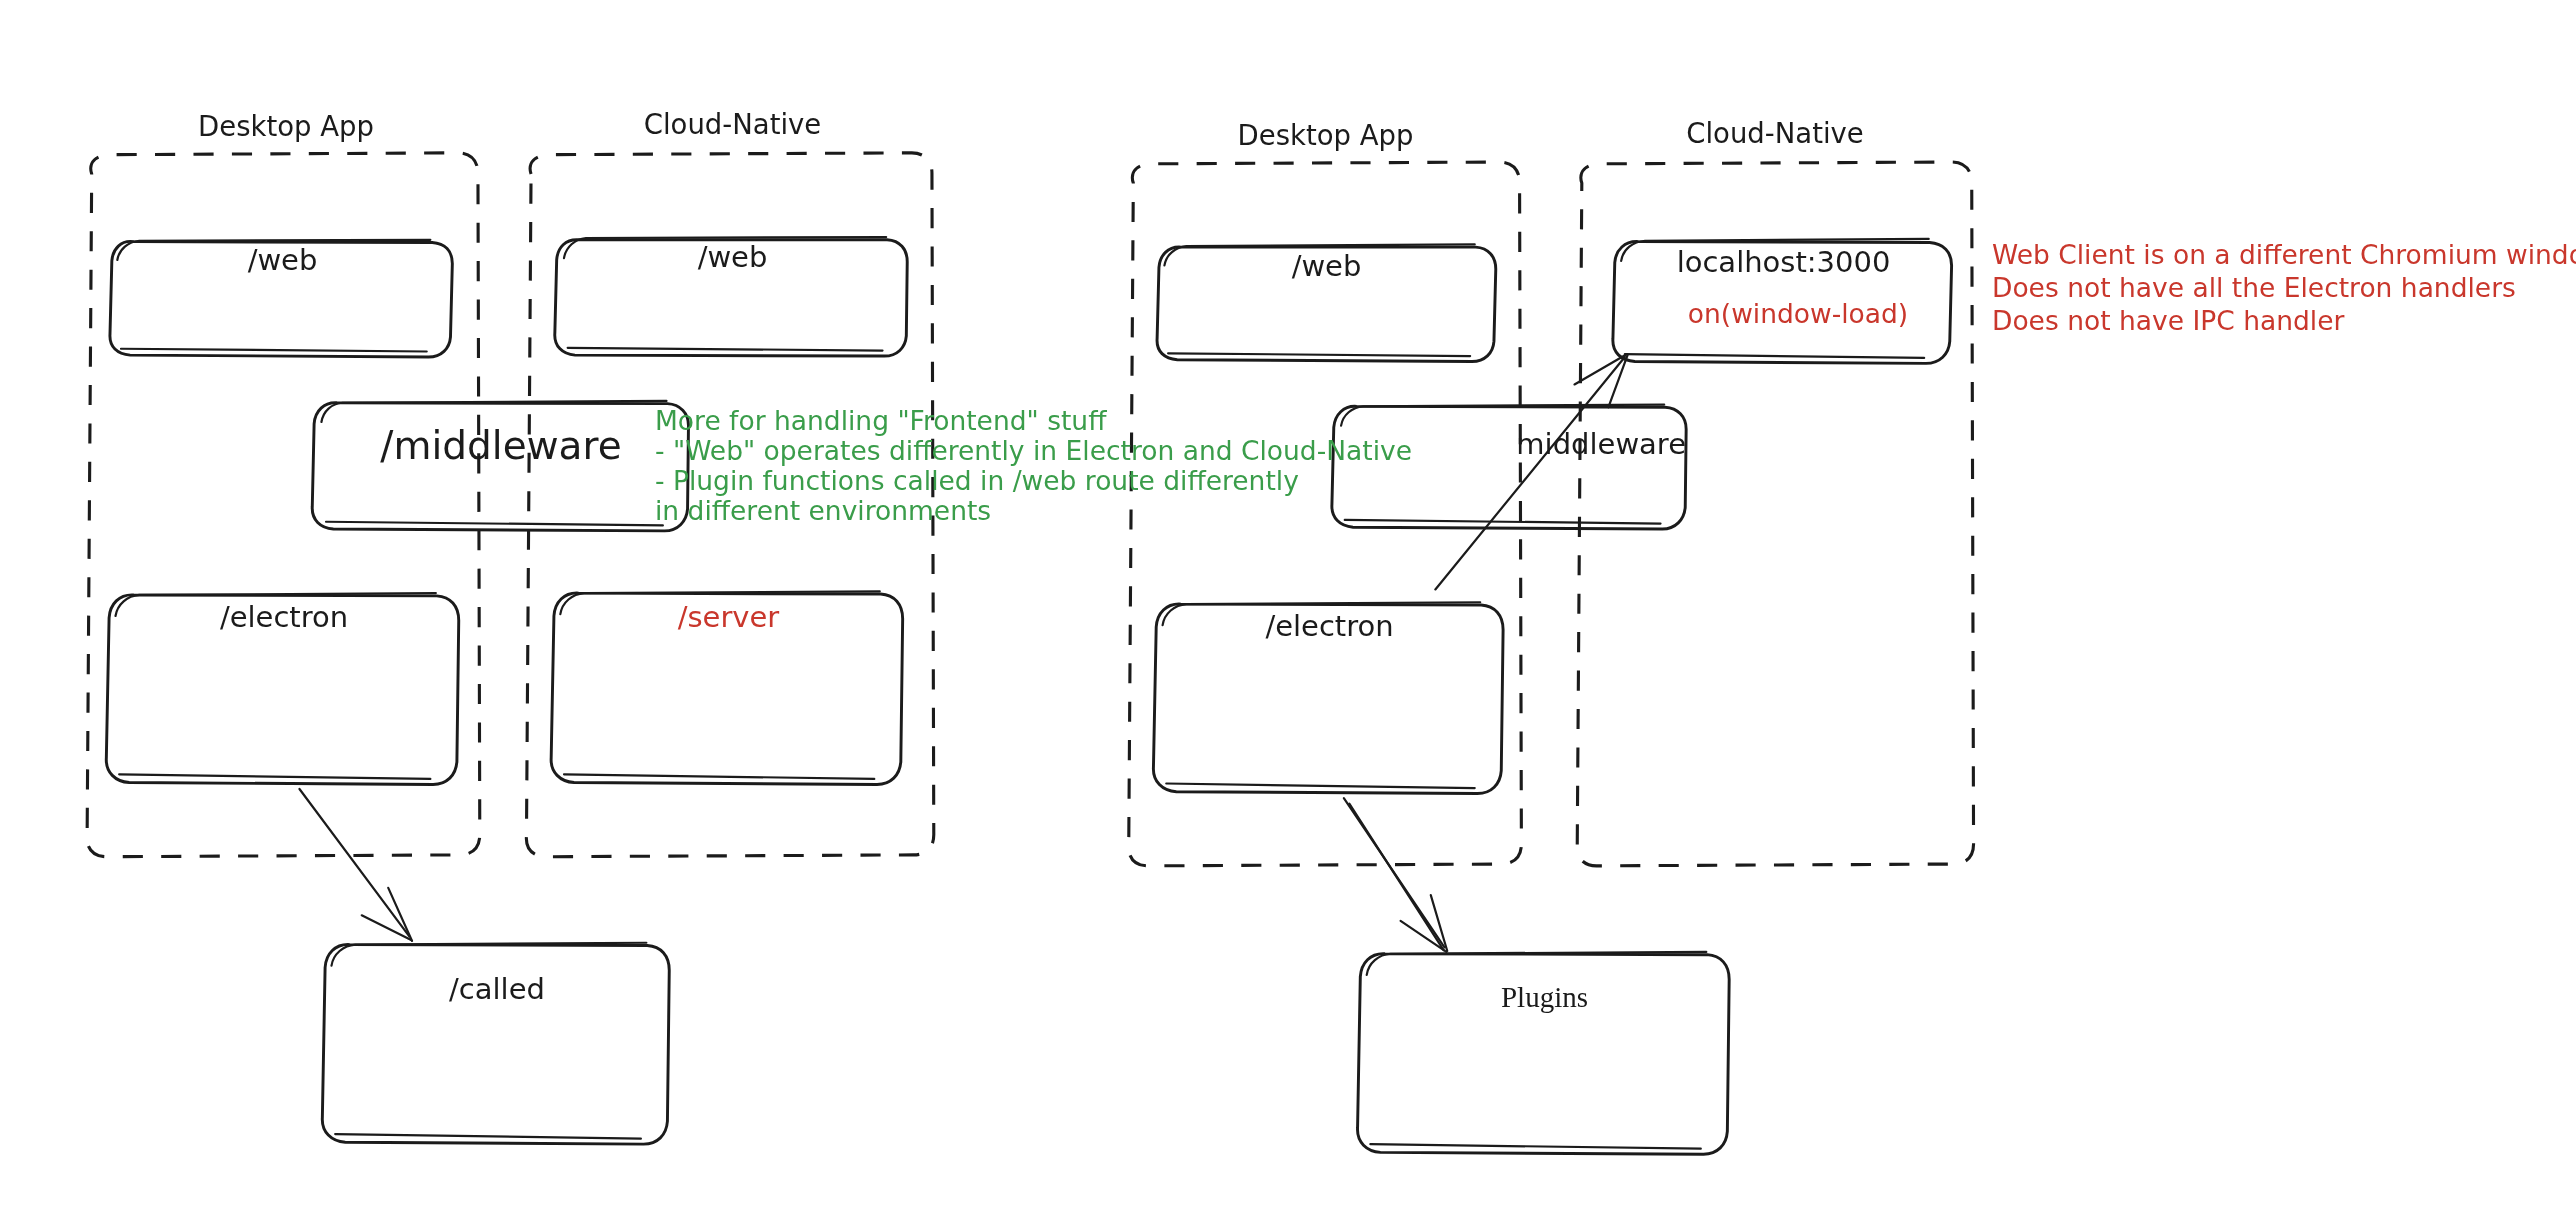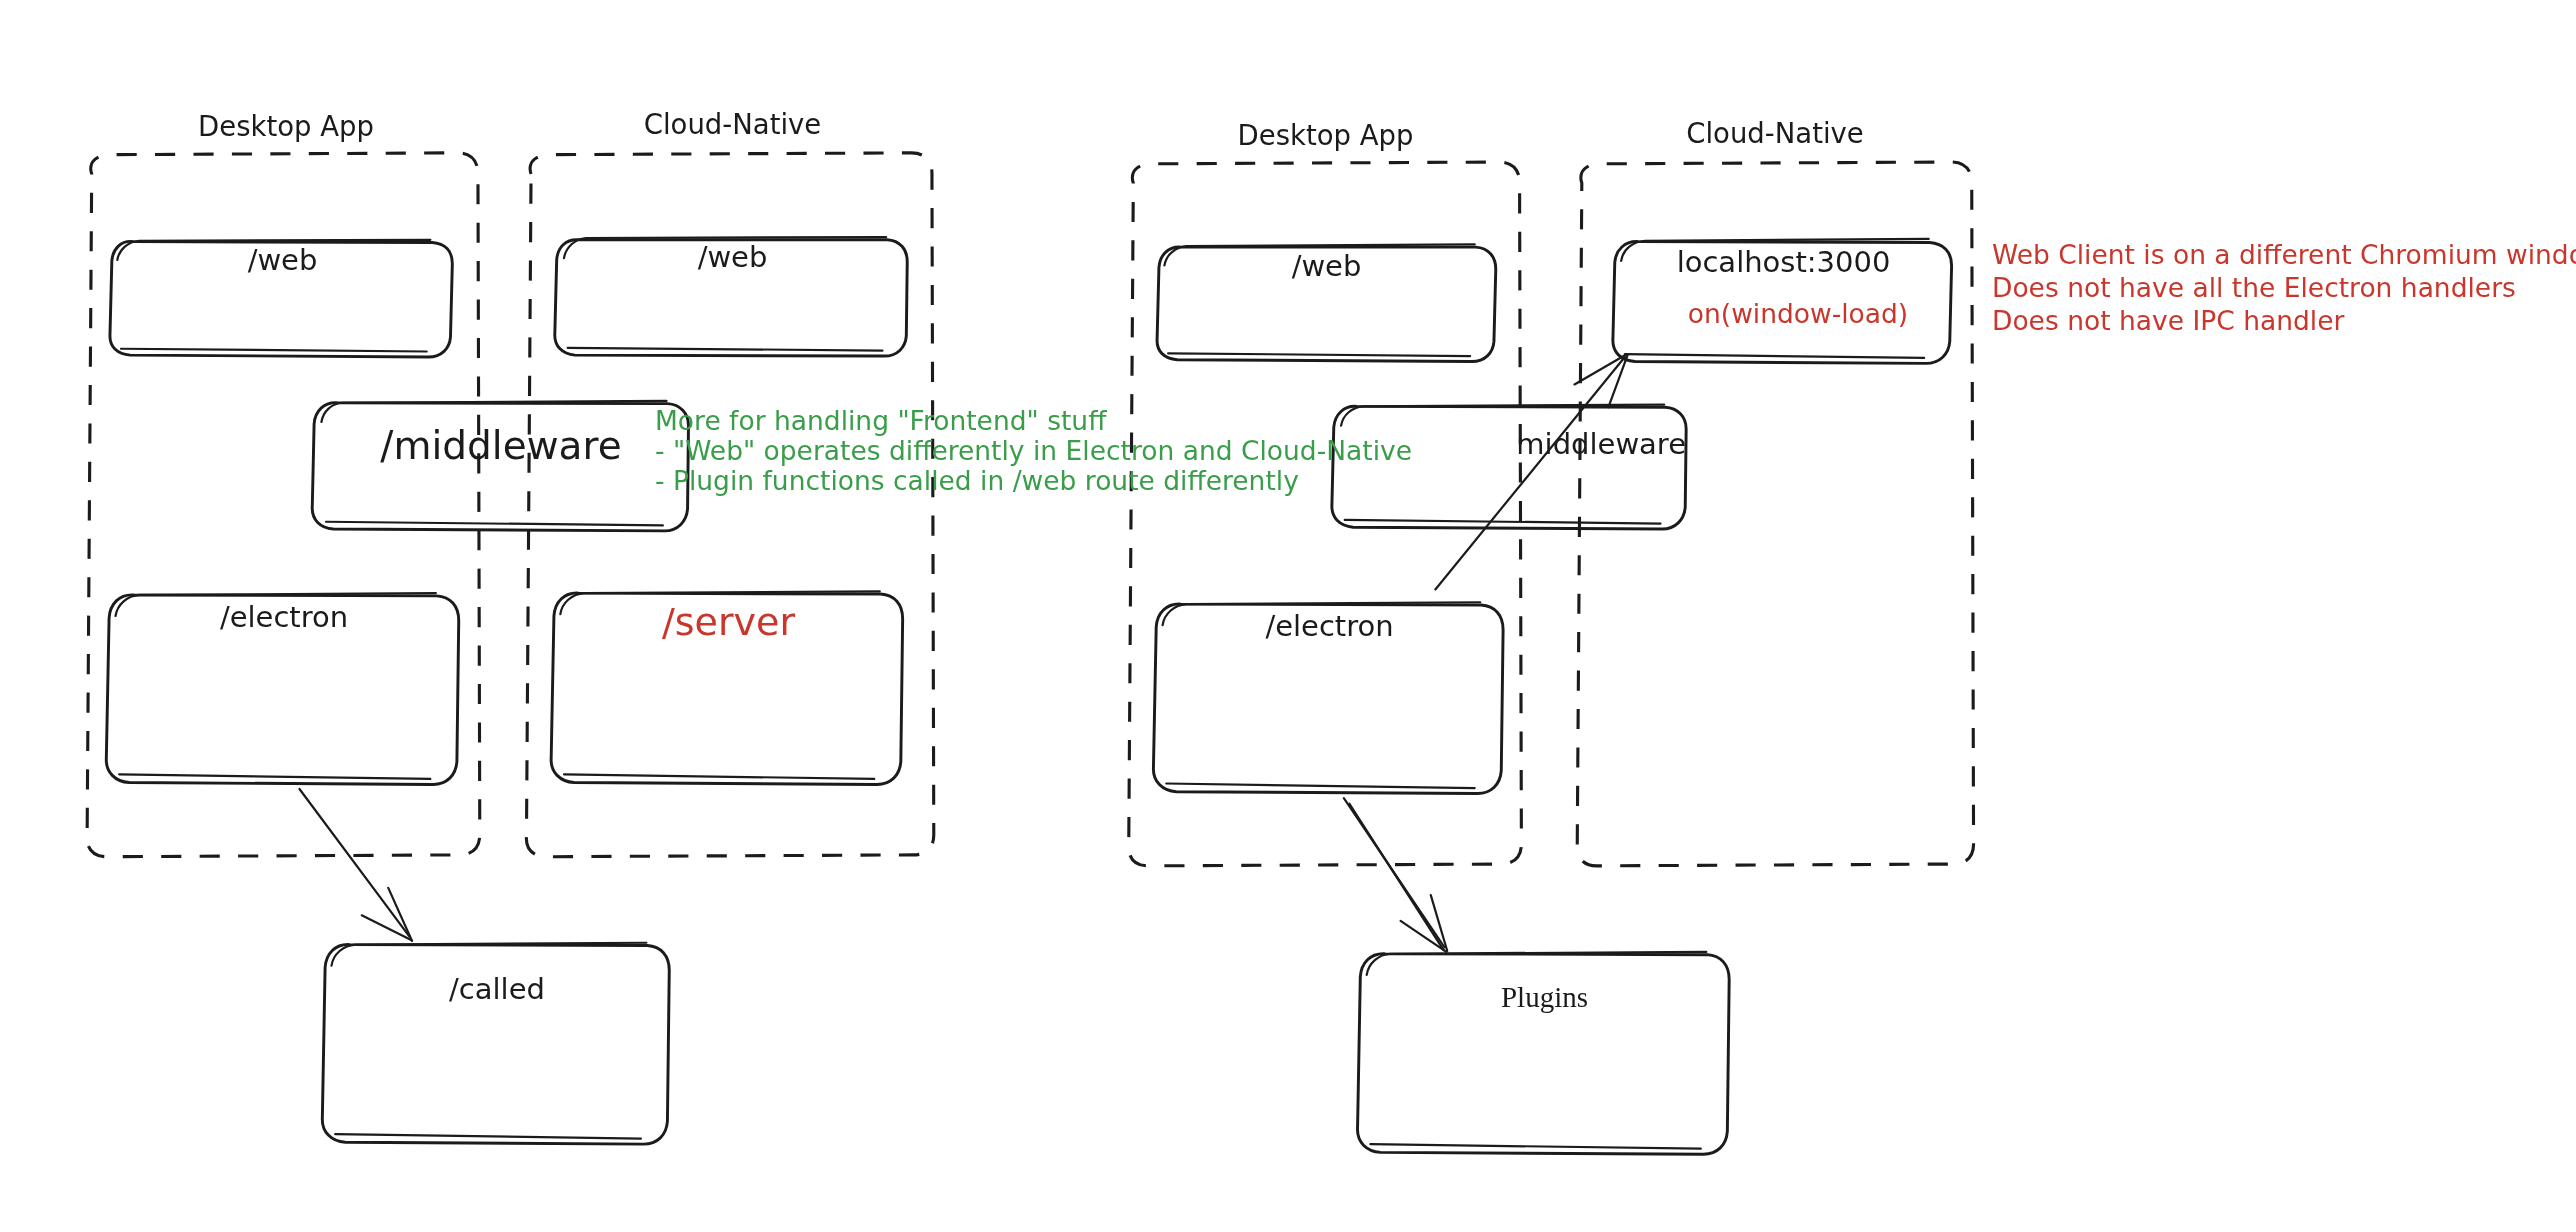--- a/index.html
+++ b/index.html
@@ -247,21 +247,21 @@
 
   <div style="position:absolute;left:314px;top:423px;width:374px;text-align:center;">
     <span style="font-size:39px;color:#1b1b1b;font-family:'DejaVu Sans',sans-serif;">/middleware</span>
   </div>
 
   <div style="position:absolute;left:109px;top:600px;width:350px;text-align:center;">
     <span style="font-size:29px;color:#1b1b1b;font-family:'DejaVu Sans',sans-serif;">/electron</span>
   </div>
 
   <div style="position:absolute;left:554px;top:600px;width:349px;text-align:center;">
-    <span style="font-size:38px;color:#c9372c;font-family:'DejaVu Sans',sans-serif;">/server</span>
+    <span style="font-size:29px;color:#c9372c;font-family:'DejaVu Sans',sans-serif;">/server</span>
   </div>
 
   <div style="position:absolute;left:325px;top:972px;width:344px;text-align:center;">
     <span style="font-size:29px;color:#1b1b1b;font-family:'DejaVu Sans',sans-serif;">/called</span>
   </div>
 
   <div style="position:absolute;left:1129px;top:119px;width:393px;text-align:center;">
     <span style="font-size:27.5px;color:#1b1b1b;font-family:'DejaVu Sans',sans-serif;">Desktop App</span>
   </div>
 
@@ -290,20 +290,21 @@
   </div>
 
   <div style="position:absolute;left:1360px;top:981px;width:369px;text-align:center;">
     <span style="font-size:29px;color:#1b1b1b;font-family:Liberation Serif, serif;">Plugins</span>
   </div>
 
   <div style="position:absolute;left:655px;top:406px;line-height:30px;white-space:nowrap;">
     <div style="font-size:26.5px;color:#3a9d4a;font-family:'DejaVu Sans',sans-serif;">More for handling "Frontend" stuff</div>
     <div style="font-size:26.5px;color:#3a9d4a;font-family:'DejaVu Sans',sans-serif;">- "Web" operates differently in Electron and Cloud-Native</div>
     <div style="font-size:26.5px;color:#3a9d4a;font-family:'DejaVu Sans',sans-serif;">- Plugin functions called in /web route differently</div>
+    <div style="font-size:26.5px;color:#3a9d4a;font-family:'DejaVu Sans',sans-serif;">in different environments</div>
   </div>
 
   <div style="position:absolute;left:1992px;top:238px;line-height:33px;white-space:nowrap;">
     <div style="font-size:26.5px;color:#c9372c;font-family:'DejaVu Sans',sans-serif;">Web Client is on a different Chromium window</div>
     <div style="font-size:26.5px;color:#c9372c;font-family:'DejaVu Sans',sans-serif;">Does not have all the Electron handlers</div>
     <div style="font-size:26.5px;color:#c9372c;font-family:'DejaVu Sans',sans-serif;">Does not have IPC handler</div>
   </div>
 
 </div>
 

